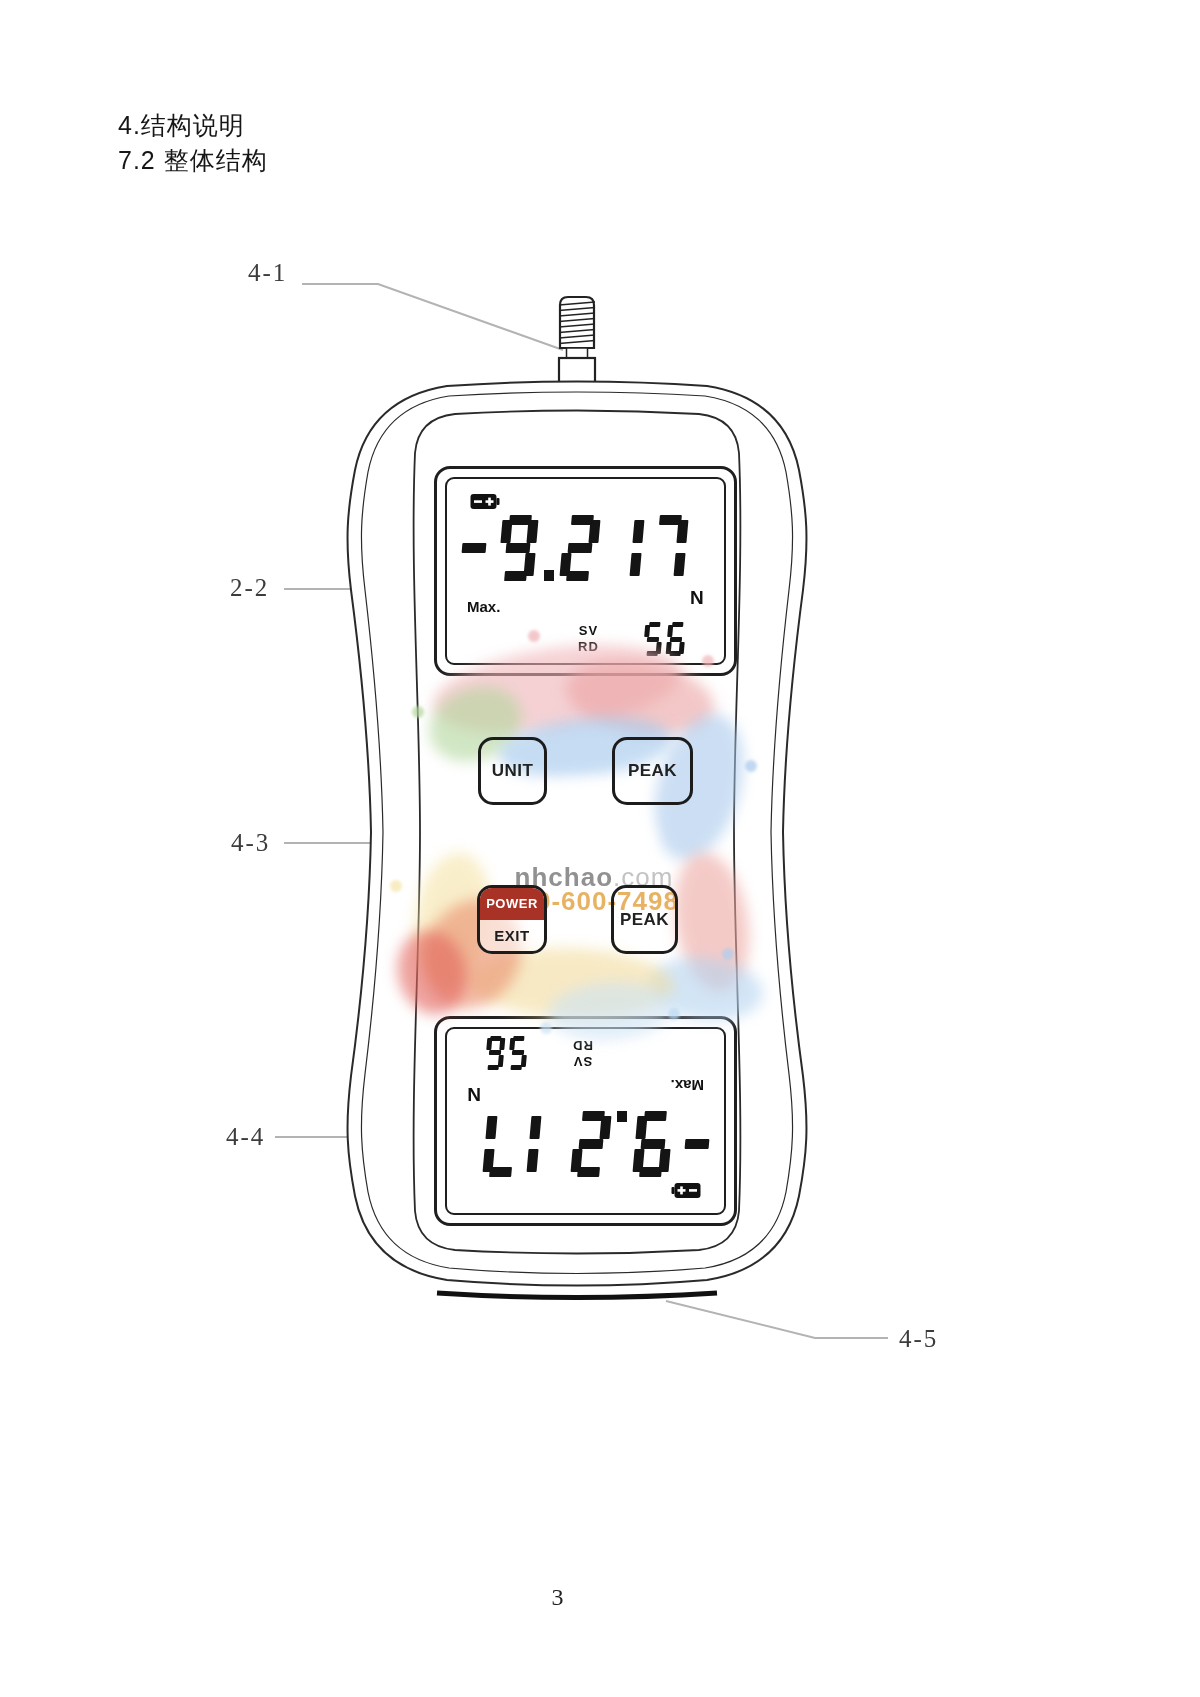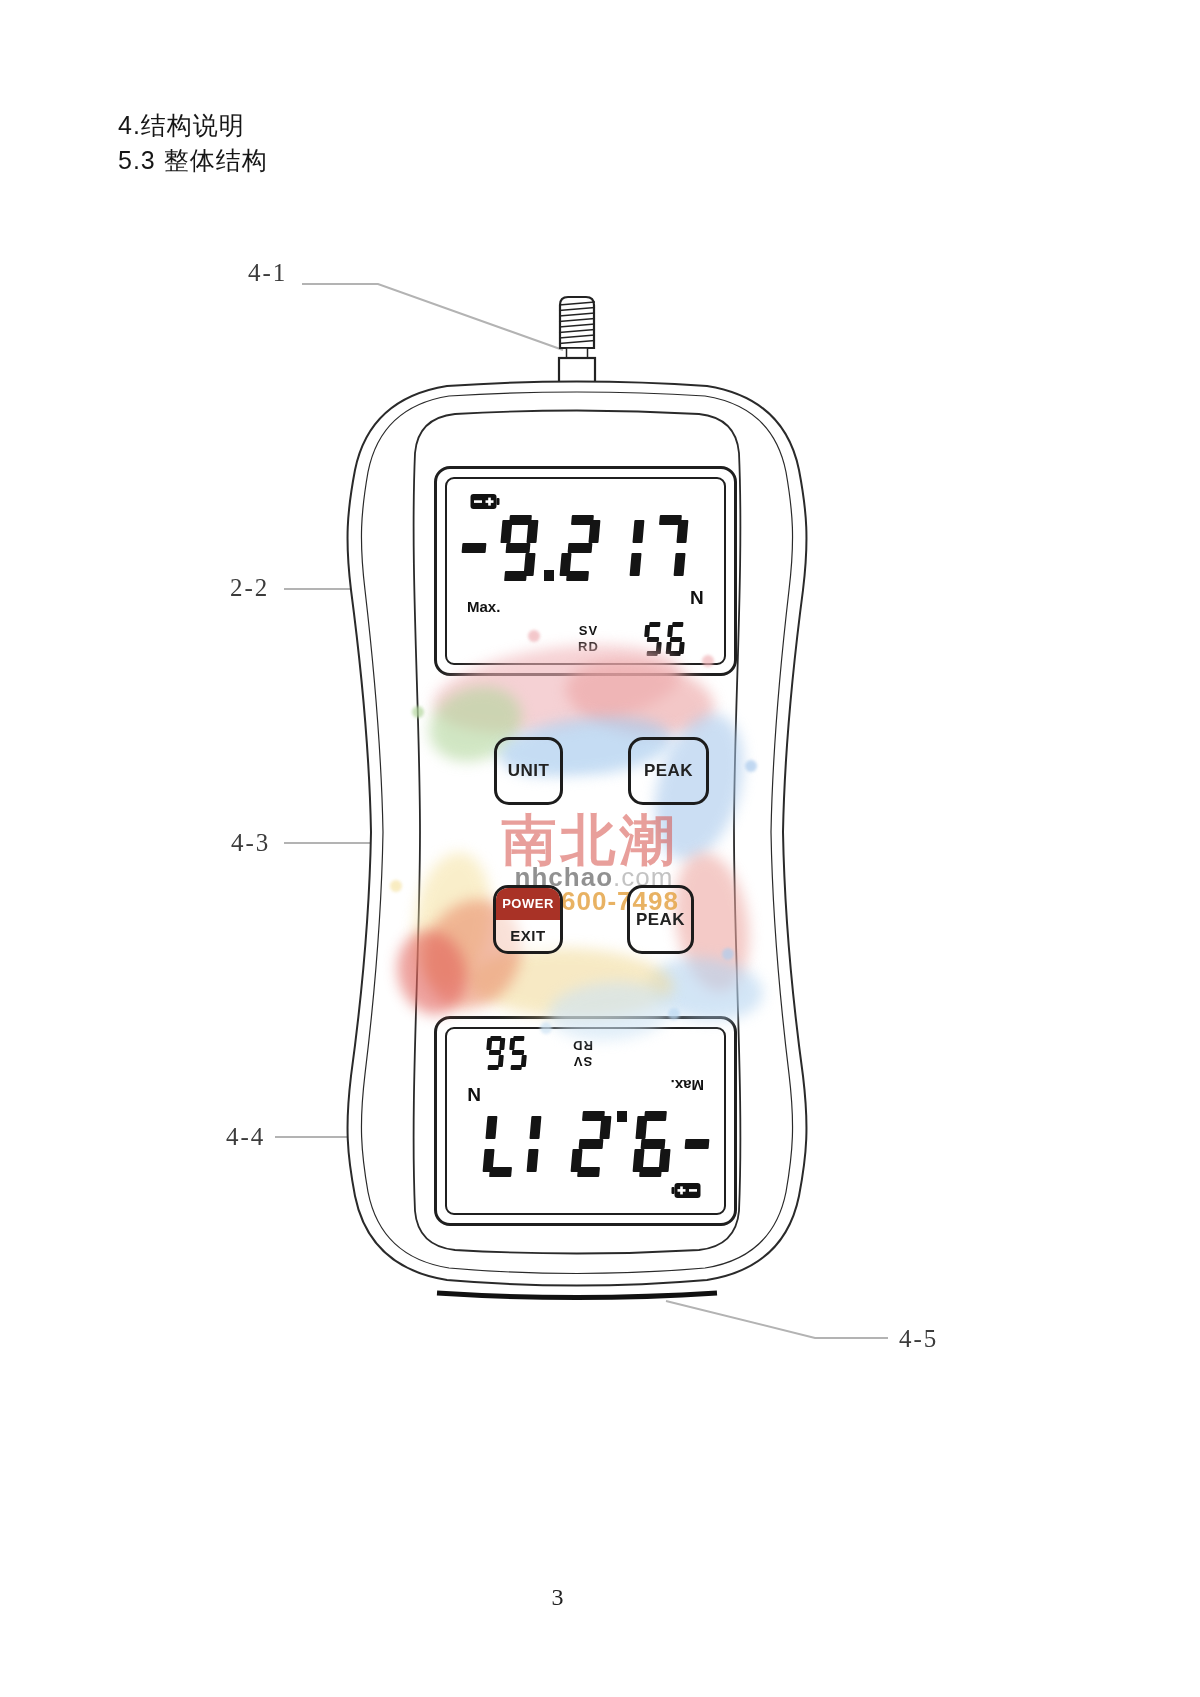--- a/index.html
+++ b/index.html
@@ -29,21 +29,21 @@
   .seg-dot{display:inline-block;background:#141414;margin-bottom:2px;}
   .lcd-unit{position:absolute;left:243px;top:108px;font-weight:bold;font-size:19px;color:#111;}
   .lcd-max{position:absolute;left:20px;top:119px;font-weight:bold;font-size:15px;color:#111;}
   .lcd-svrd{position:absolute;left:131px;top:144px;font-weight:bold;font-size:13px;
             line-height:16px;color:#111;text-align:center;}
   .lcd-svrd div{letter-spacing:1px;}
 
   
   .btn{position:absolute;box-sizing:border-box;border:3.5px solid #1c1c1c;border-radius:15px;
        background:transparent;display:flex;align-items:center;justify-content:center;
-       font-weight:bold;font-size:17px;color:#222;letter-spacing:.5px;z-index:3;margin-left:16px;}
+       font-weight:bold;font-size:17px;color:#222;letter-spacing:.5px;z-index:3;}
   .btn-unit{left:478px;top:737px;width:69px;height:68px;}
   .btn-peak{left:612px;top:737px;width:81px;height:68px;}
   .btn-zero{left:611px;top:885px;width:67px;height:69px;}
   .btn-split{left:477px;top:885px;width:70px;height:69px;flex-direction:column;overflow:hidden;padding:0;}
   .half-power{width:100%;height:50%;background:#a93226;color:#fff;display:flex;align-items:center;
               justify-content:center;font-size:13px;letter-spacing:.5px;border-radius:9px 9px 0 0;}
   .half-exit{width:100%;height:50%;background:rgba(255,255,255,.55);display:flex;align-items:center;
              justify-content:center;font-size:15px;color:#1d1d1d;}
 
   
@@ -74,21 +74,21 @@
   .pagenum{position:absolute;left:0;top:1584px;width:1115px;text-align:center;
            font-family:"Liberation Serif",serif;font-size:24px;color:#222;}
 </style>
 </head>
 <body>
 
 <div class="page">
 
   <div class="heading">
     <div>4.结构说明</div>
-    <div>5.3 整体结构</div>
+    <div>7.2 整体结构</div>
   </div>
 
   <svg class="lineart" width="1200" height="1697" viewBox="0 0 1200 1697">
 
     <g stroke="#b3b3b3" stroke-width="2" fill="none">
       <polyline points="302,284 378,284 563,350"></polyline>
       <line x1="284" y1="589" x2="473" y2="589"></line>
       <line x1="284" y1="843" x2="455" y2="843"></line>
       <line x1="275" y1="1137" x2="470" y2="1137"></line>
       <polyline points="666,1301 815,1338 888,1338"></polyline>
@@ -145,21 +145,20 @@
     <div class="wb" style="left:548px;top:982px;width:125px;height:58px;background:#cde3f4;transform:rotate(-4deg)"></div>
     <div class="wb" style="left:505px;top:780px;width:150px;height:125px;background:#ffffff;opacity:.55"></div>
     <div class="wd" style="left:702px;top:655px;background:#f0b4b8"></div>
     <div class="wd" style="left:412px;top:706px;background:#b2d69c"></div>
     <div class="wd" style="left:722px;top:948px;background:#aecdee"></div>
     <div class="wd" style="left:528px;top:630px;background:#eeb0b5"></div>
     <div class="wd" style="left:668px;top:1008px;background:#bcd9f2"></div>
     <div class="wd" style="left:390px;top:880px;background:#f6e4a8"></div>
     <div class="wd" style="left:745px;top:760px;background:#a9c9ec"></div>
     <div class="wd" style="left:540px;top:1022px;background:#cde3f4"></div>
-    <div class="wm-brand">南北潮</div>
     <div class="wm-domain"><span>nhchao</span><span class="suffix">.com</span></div>
     <div class="wm-phone">400-600-7498</div>
   </div>
 
   <div class="lcd lcd-top">
     <div class="lcd-inner">
       <div class="battery">
         <svg width="30" height="17" viewBox="0 0 30 17">
           <rect x="0.5" y="1" width="26" height="15" rx="3" fill="#111"></rect>
           <rect x="26.5" y="5" width="3" height="7" rx="1" fill="#111"></rect>

